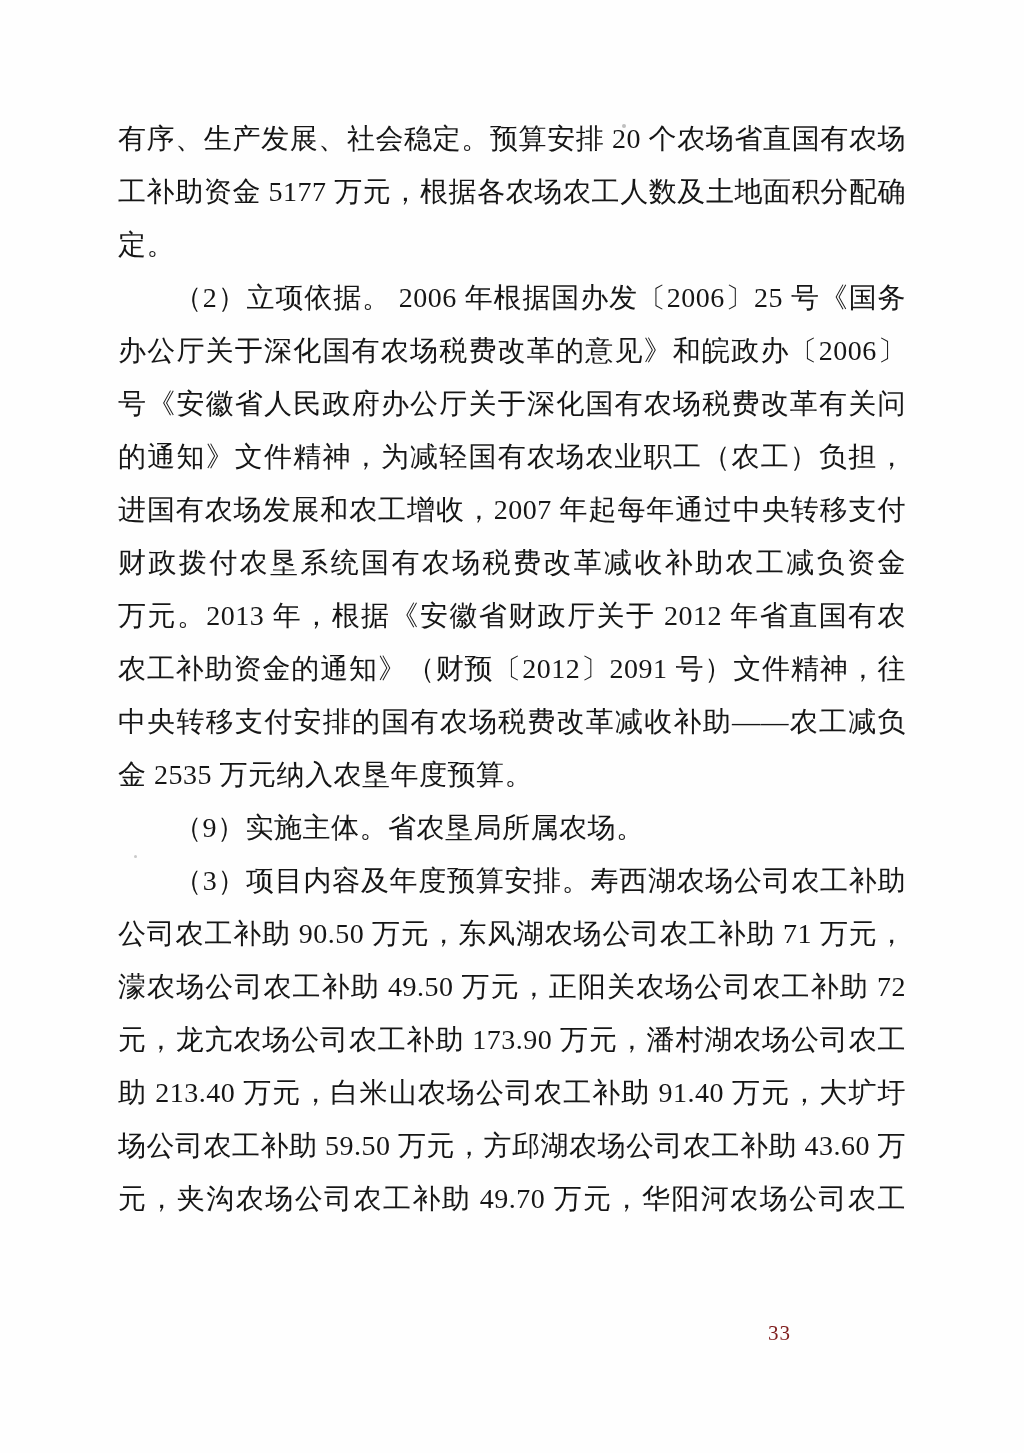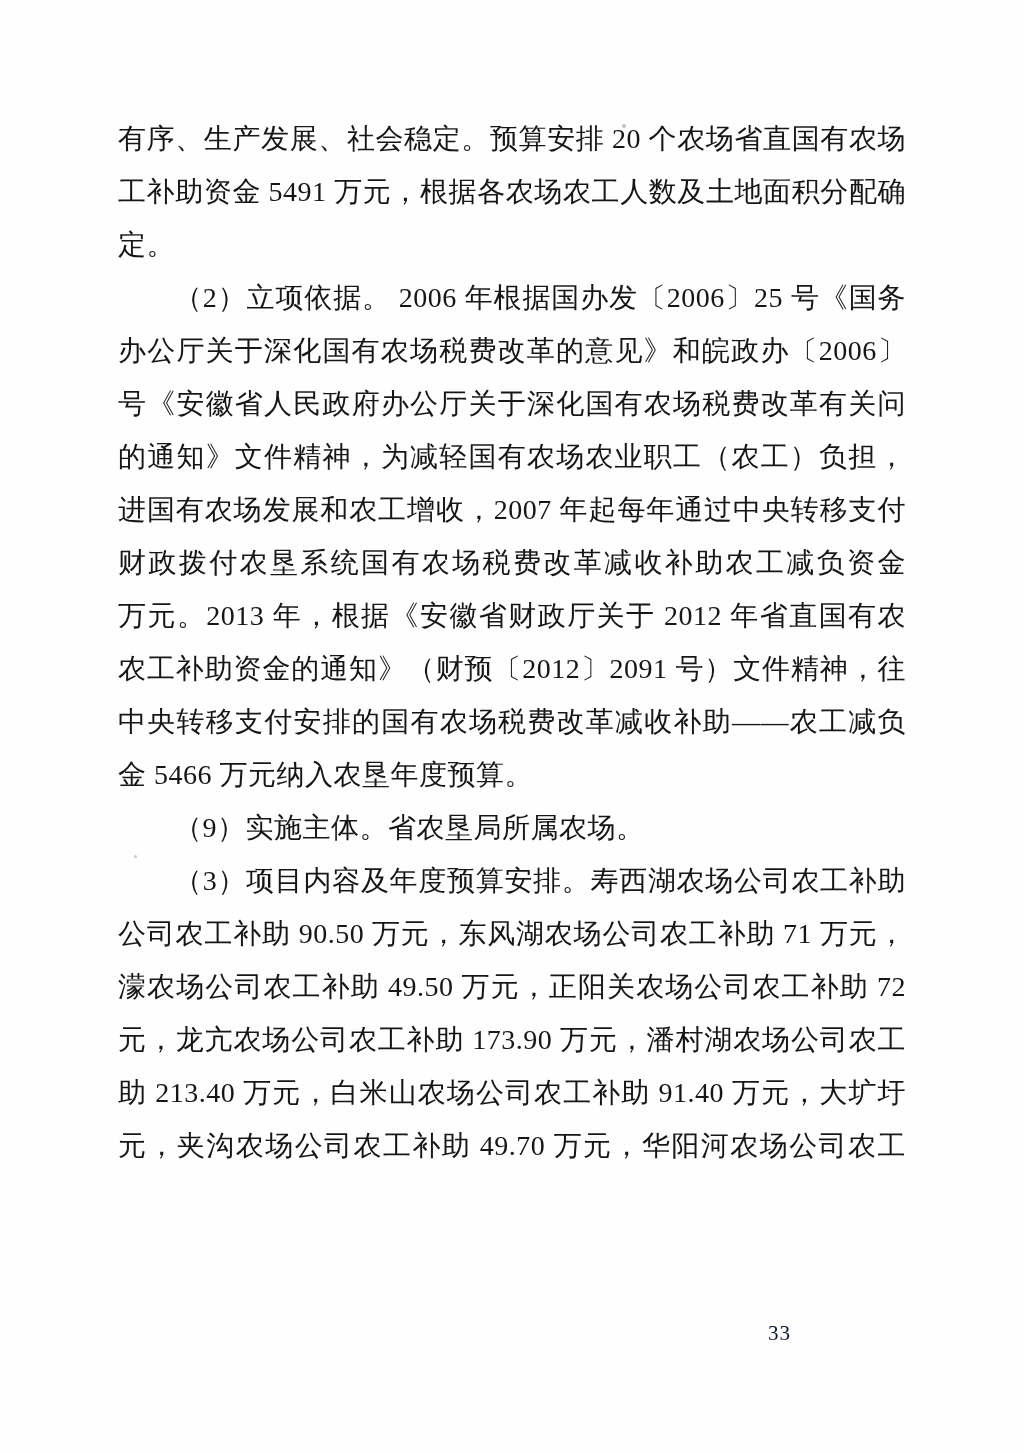--- a/index.html
+++ b/index.html
@@ -36,57 +36,58 @@
   }
   .indent {
     text-indent: 2em;
   }
   .page-number {
     position: absolute;
     left: 768px;
     top: 1318px;
     font-size: 21px;
     line-height: 30px;
-    color: #0f172a;
+    color: #7f1d1d;
     letter-spacing: 1px;
   }
   .speck {
     position: absolute;
     border-radius: 50%;
     background: #8a8a8a;
   }
   .speck-1 { left: 622px; top: 124px; width: 4px; height: 4px; opacity: 0.55; }
   .speck-2 { left: 134px; top: 855px; width: 3px; height: 3px; opacity: 0.45; }
 </style>
 </head>
 <body>
 
 <div class="page">
 
   <div class="speck speck-1"></div>
   <div class="speck speck-2"></div>
 
   <div class="text-block">
     <div class="line j">有序、生产发展、社会稳定。预算安排 20 个农场省直国有农场农</div>
-    <div class="line j">工补助资金 5491 万元，根据各农场农工人数及土地面积分配确</div>
+    <div class="line j">工补助资金 5177 万元，根据各农场农工人数及土地面积分配确</div>
     <div class="line">定。</div>
     <div class="line j indent">（2）立项依据。 2006 年根据国办发〔2006〕25 号《国务院</div>
     <div class="line j">办公厅关于深化国有农场税费改革的意见》和皖政办〔2006〕47</div>
     <div class="line j">号《安徽省人民政府办公厅关于深化国有农场税费改革有关问题</div>
     <div class="line j">的通知》文件精神，为减轻国有农场农业职工（农工）负担，促</div>
     <div class="line j">进国有农场发展和农工增收，2007 年起每年通过中央转移支付省</div>
     <div class="line j">财政拨付农垦系统国有农场税费改革减收补助农工减负资金 3207</div>
     <div class="line j">万元。2013 年，根据《安徽省财政厅关于 2012 年省直国有农场</div>
     <div class="line j">农工补助资金的通知》（财预〔2012〕2091 号）文件精神，往年</div>
     <div class="line j">中央转移支付安排的国有农场税费改革减收补助——农工减负资</div>
-    <div class="line">金 5466 万元纳入农垦年度预算。</div>
+    <div class="line">金 2535 万元纳入农垦年度预算。</div>
     <div class="line indent">（9）实施主体。省农垦局所属农场。</div>
     <div class="line j indent">（3）项目内容及年度预算安排。寿西湖农场公司农工补助</div>
     <div class="line j">公司农工补助 90.50 万元，东风湖农场公司农工补助 71 万元，阜</div>
     <div class="line j">濛农场公司农工补助 49.50 万元，正阳关农场公司农工补助 72 万</div>
     <div class="line j">元，龙亢农场公司农工补助 173.90 万元，潘村湖农场公司农工补</div>
     <div class="line j">助 213.40 万元，白米山农场公司农工补助 91.40 万元，大圹圩农</div>
+    <div class="line j">场公司农工补助 59.50 万元，方邱湖农场公司农工补助 43.60 万</div>
     <div class="line j">元，夹沟农场公司农工补助 49.70 万元，华阳河农场公司农工补</div>
   </div>
 
   <div class="page-number">33</div>
 
 </div>
 
 </body></html>

